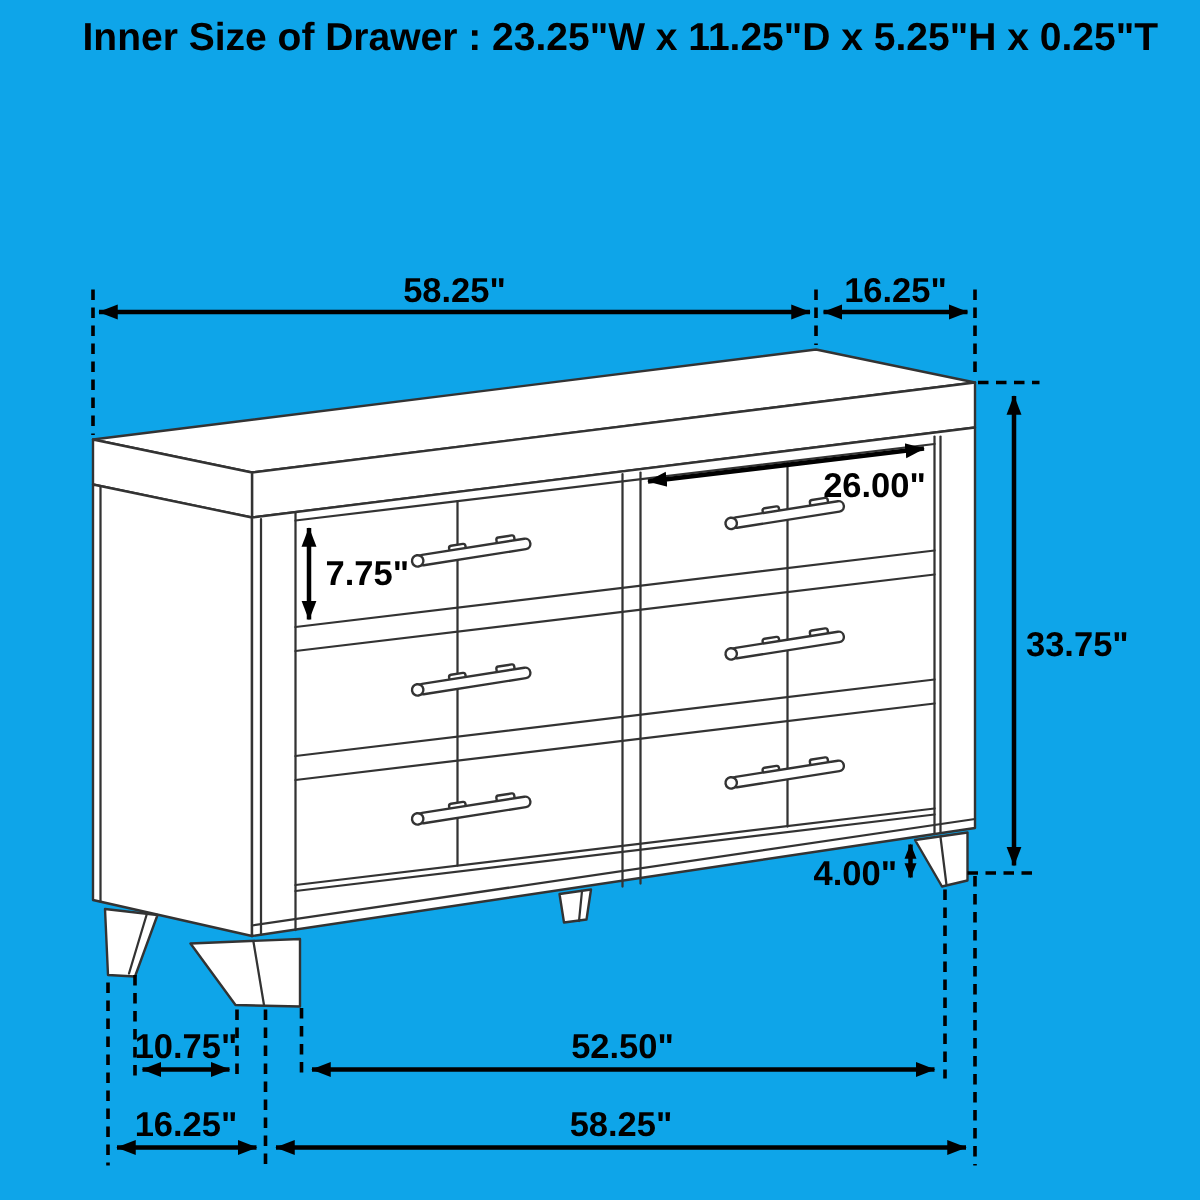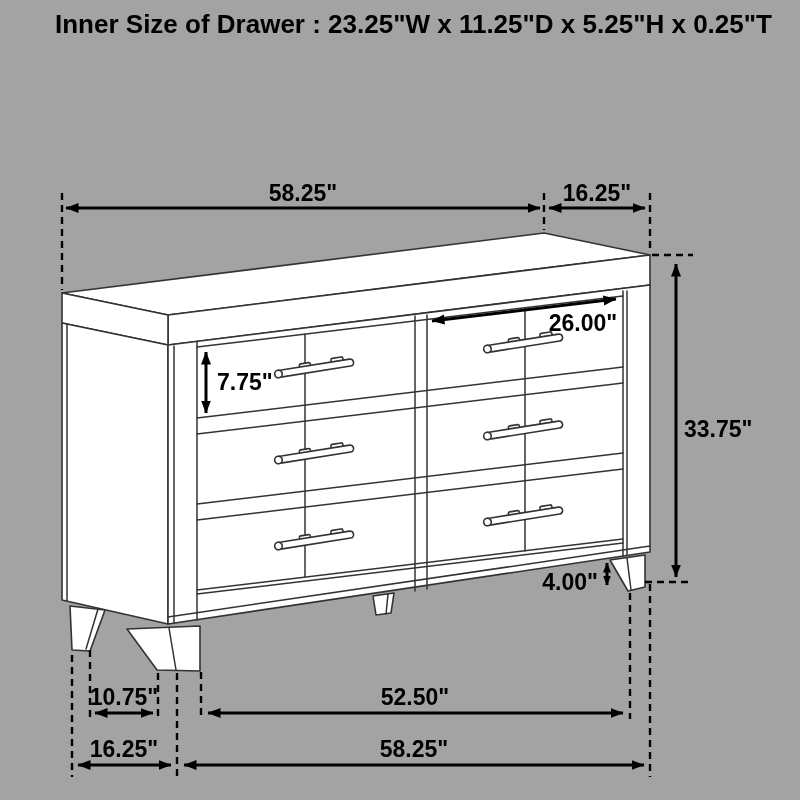--- a/index.html
+++ b/index.html
@@ -8,21 +8,21 @@
     background: #ffffff;
     width: 800px;
     height: 800px;
     overflow: hidden;
     font-family: "Liberation Sans", sans-serif;
   }
   .stage {
     position: relative;
     width: 800px;
     height: 800px;
-    background: #a3a3a3;
+    background: #0ea5e9;
   }
   svg { display: block; }
   .draw-line {
     stroke: #333333;
     stroke-width: 1.5;
     fill: none;
     stroke-linejoin: round;
     stroke-linecap: round;
   }
   .draw-face {

